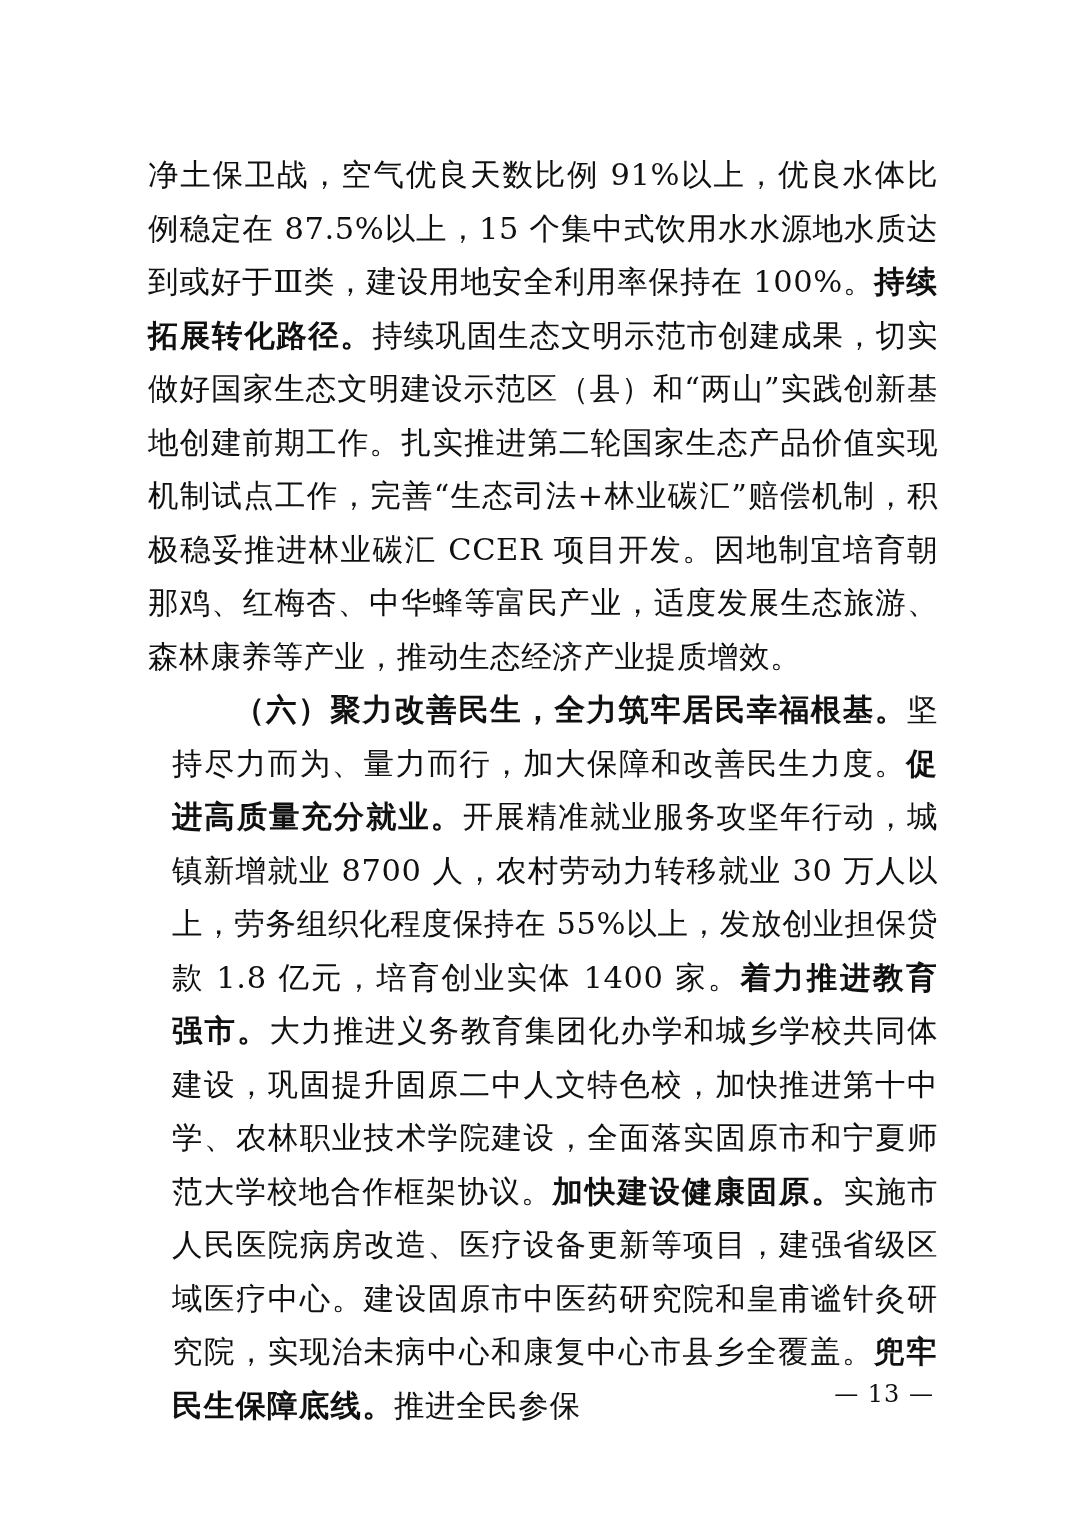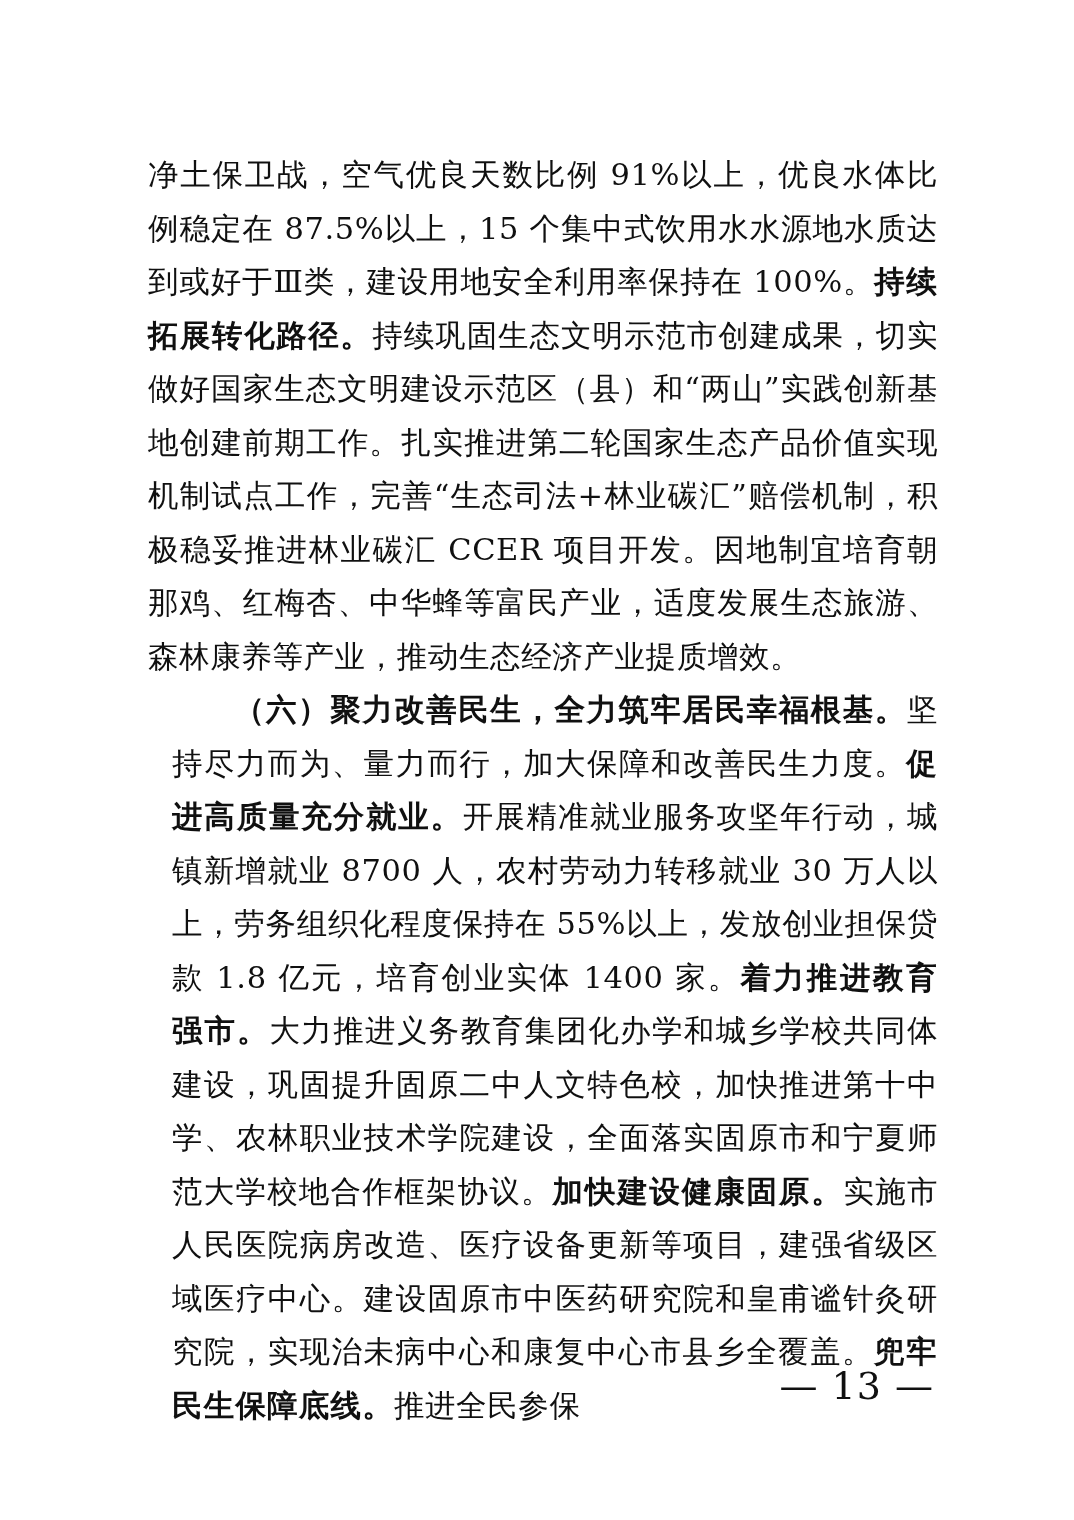--- a/index.html
+++ b/index.html
@@ -37,21 +37,21 @@
     margin-left: 24px;
   }
   .bold {
     font-weight: 700;
     letter-spacing: 1.2px;
   }
   .pagenum {
     position: absolute;
     right: 140px;
     bottom: 112px;
-    font-size: 38px;
+    font-size: 24px;
     letter-spacing: 1px;
     color: #101010;
     font-family: "DejaVu Serif", "Liberation Serif", serif;
   }
 </style>
 </head>
 <body>
 
 <div class="page">
   <div class="content">

